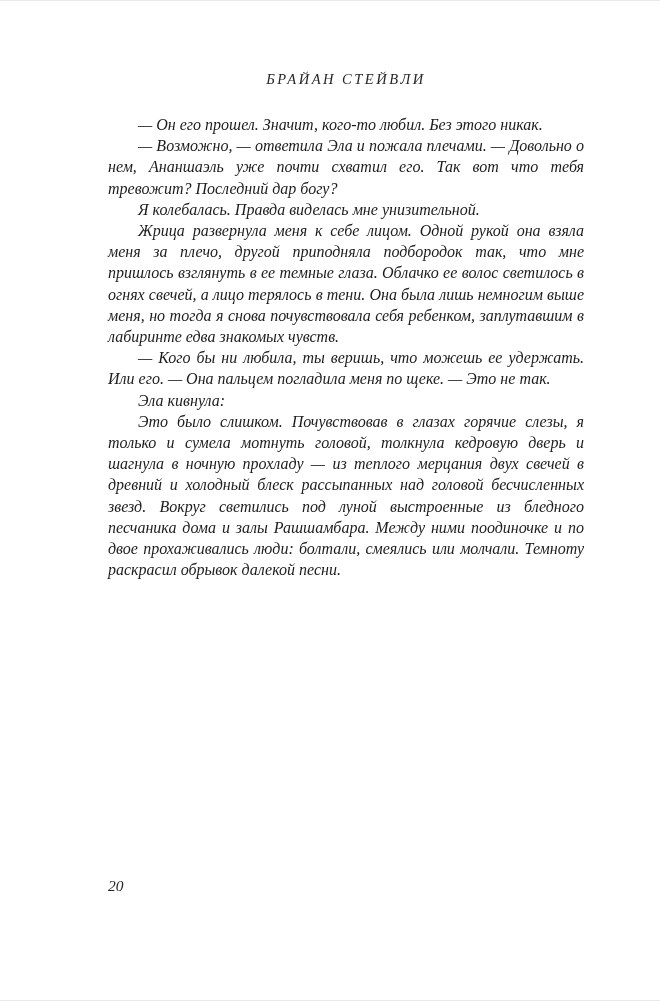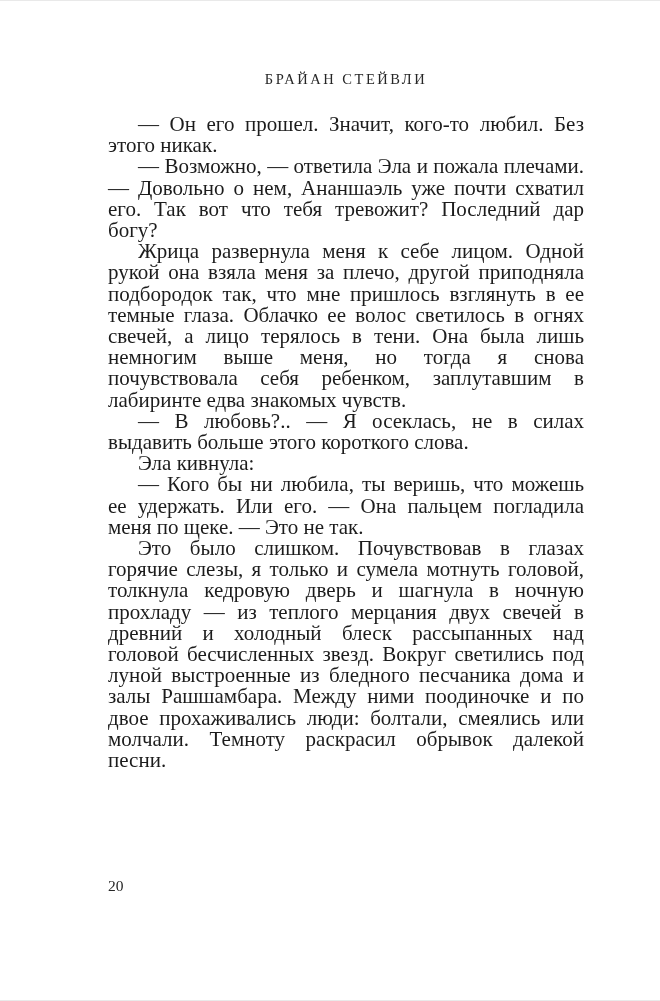--- a/index.html
+++ b/index.html
@@ -11,38 +11,39 @@
     position: relative;
     width: 660px;
     height: 1001px;
     background: #ffffff;
     overflow: hidden;
     box-sizing: border-box;
     border-top: 1px solid #e9e9e9;
     border-bottom: 1px solid #e9e9e9;
     color: #1c1c1c;
     font-family: "Liberation Serif", "DejaVu Serif", serif;
+    font-style: italic;
   }
   .running-header {
     position: absolute;
     top: 70px;
     left: 108px;
     width: 476px;
     text-align: center;
     font-size: 14.5px;
     letter-spacing: 2.5px;
     color: #262626;
     font-family: "Liberation Serif", "DejaVu Serif", serif;
   }
   .body-text {
     position: absolute;
     top: 113px;
     left: 108px;
     width: 476px;
-    font-size: 21px;
+    font-size: 16px;
     line-height: 21.2px;
     text-align: justify;
     color: #1c1c1c;
     hyphens: auto;
     -webkit-hyphens: auto;
   }
   .body-text p {
     margin: 0;
     padding: 0;
     text-indent: 30px;
@@ -59,21 +60,21 @@
 </style>
 </head>
 <body>
 
 <div class="page">
   <div class="running-header">БРАЙАН СТЕЙВЛИ</div>
 
   <div class="body-text">
       <p>— Он его прошел. Значит, кого-то любил. Без этого никак.</p>
       <p>— Возможно, — ответила Эла и пожала плечами. — Довольно о нем, Ананшаэль уже почти схватил его. Так вот что тебя тревожит? Последний дар богу?</p>
+      <p>Я колебалась. Правда виделась мне унизительной.</p>
       <p>Жрица развернула меня к себе лицом. Одной рукой она взяла меня за плечо, другой приподняла подбородок так, что мне пришлось взглянуть в ее темные глаза. Облачко ее волос светилось в огнях свечей, а лицо терялось в тени. Она была лишь немногим выше меня, но тогда я снова почувствовала себя ребенком, заплутавшим в лабиринте едва знакомых чувств.</p>
-      <p>— В любовь?.. — Я осеклась, не в силах выдавить больше этого короткого слова.</p>
+      <p>— Кого бы ни любила, ты веришь, что можешь ее удержать. Или его. — Она пальцем погладила меня по щеке. — Это не так.</p>
       <p>Эла кивнула:</p>
-      <p>— Кого бы ни любила, ты веришь, что можешь ее удержать. Или его. — Она пальцем погладила меня по щеке. — Это не так.</p>
       <p>Это было слишком. Почувствовав в глазах горячие слезы, я только и сумела мотнуть головой, толкнула кедровую дверь и шагнула в ночную прохладу — из теплого мерцания двух свечей в древний и холодный блеск рассыпанных над головой бесчисленных звезд. Вокруг светились под луной выстроенные из бледного песчаника дома и залы Рашшамбара. Между ними поодиночке и по двое прохаживались люди: болтали, смеялись или молчали. Темноту раскрасил обрывок далекой песни.</p>
     </div>
 
   <div class="page-number">20</div>
 </div>
 
 </body></html>

